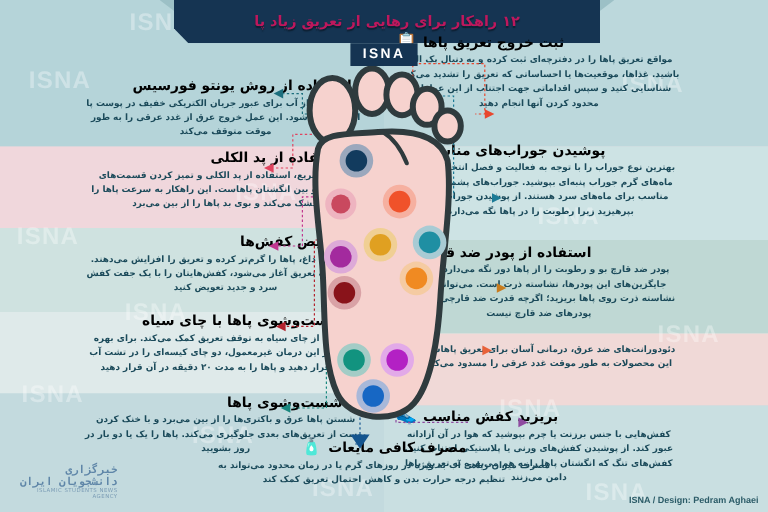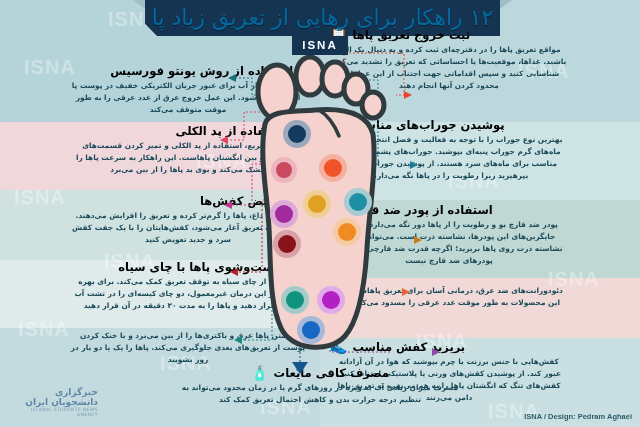--- a/index.html
+++ b/index.html
@@ -38,22 +38,22 @@
   .ribbon {
     position:absolute; inset:0; background:#153452;
     clip-path: polygon(0 0, 100% 0, 100% 100%, 12px 100%, 0 66%);
   }
   .ribbon-shadow-l, .ribbon-shadow-r {
     position:absolute; top:0; width:16px; height:12px; background:#9cc0c6;
   }
   .ribbon-shadow-l { left:-12px; clip-path:polygon(100% 0,100% 100%,0 0); }
   .ribbon-shadow-r { right:-12px;clip-path:polygon(0 0,0 100%,100% 0); }
   .title {
-    position:relative; z-index:3; color:#0369a1; text-align:center;
-    font-size:22px; font-weight:normal; line-height:36px;
+    position:relative; z-index:3; color:#be185d; text-align:center;
+    font-size:12px; font-weight:bold; line-height:36px;
     direction:rtl; text-shadow:0 1px 1px rgba(0,0,0,.4);
   }
 
   
   .isna-badge {
     position:absolute; top:36px; left:292px; width:56px; height:19px;
     background:#153452; color:#fff; font-size:11.5px; font-weight:bold;
     letter-spacing:2px; text-align:center; line-height:19px;
     font-family:"Liberation Sans",sans-serif; z-index:6;
   }
@@ -79,21 +79,21 @@
   .body.c { text-align:center; }
   .ico { font-size:14px; line-height:1; }
 
   
   .credit {
     position:absolute; right:8px; bottom:6px; direction:ltr;
     font-size:7.5px; font-weight:bold; color:#2c5c68;
     font-family:"Liberation Sans",sans-serif;
   }
   .logo { position:absolute; left:12px; bottom:10px; width:86px; }
-  .logo-txt { font-size:9px; color:#5f86a8; font-weight:bold; direction:rtl; }
+  .logo-txt { font-size:9px; color:#5f86a8; font-weight:bold; direction:rtl;font-family:Liberation Mono, monospace; }
   .logo-sub { font-size:4.5px; color:#7b9cb5; letter-spacing:.4px; }
 </style>
 </head>
 <body>
 
 <div class="bg">
   <div class="band b1"></div>
     <div class="band b2"></div>
     <div class="band b3"></div>
   <div class="band b4"></div>
@@ -207,20 +207,24 @@
 
 <div class="blk" style="top:260px;right:332px;width:240px;">
   <div class="hdr l">
     <span class="ico">🫖</span>
     <span>شست‌وشوی پاها با چای سیاه</span>
   </div>
   <div class="body c">استفاده از چای سیاه به توقف تعریق کمک می‌کند. برای بهره گرفتن از این درمان غیرمعمول، دو چای کیسه‌ای را در تشت آب گرم قرار دهید و پاها را به مدت ۲۰ دقیقه در آن قرار دهید</div>
 </div>
 
 <div class="blk" style="top:328px;right:332px;width:240px;">
+  <div class="hdr l">
+    <span class="ico">💧</span>
+    <span>شست‌وشوی پاها</span>
+  </div>
   <div class="body c">شستن پاها عرق و باکتری‌ها را از بین می‌برد و با خنک کردن پوست از تعریق‌های بعدی جلوگیری می‌کند. پاها را یک یا دو بار در روز بشویید</div>
 </div>
 
 <div class="blk" style="top:28px;left:330px;width:238px;">
   <div class="hdr r">
     <span>ثبت خروج تعریق پاها</span>
     <span class="ico">📋</span>
   </div>
   <div class="body c">مواقع تعریق پاها را در دفترچه‌ای ثبت کرده و به دنبال یک الگو باشید. غذاها، موقعیت‌ها یا احساساتی که تعریق را تشدید می‌کنند شناسایی کنید و سپس اقداماتی جهت اجتناب از این عوامل یا محدود کردن آنها انجام دهید</div>
 </div>

